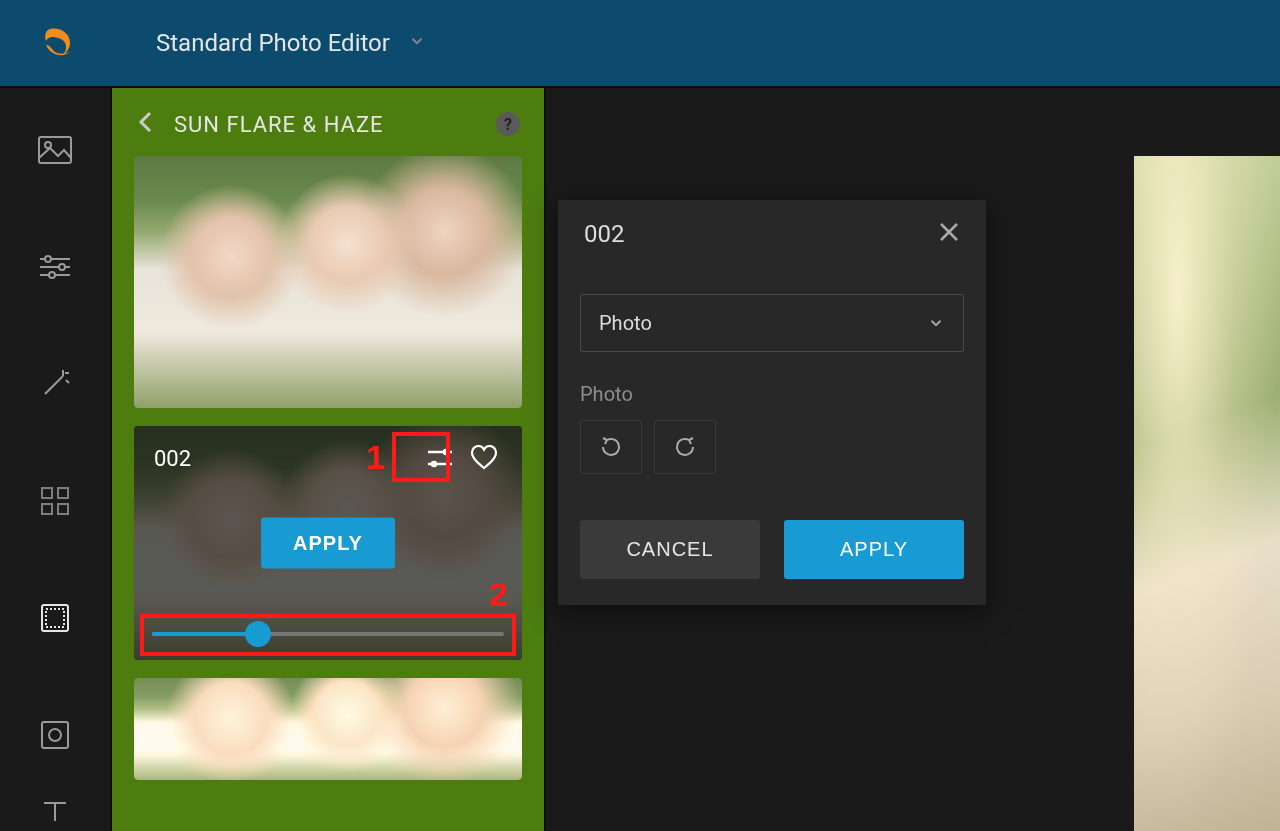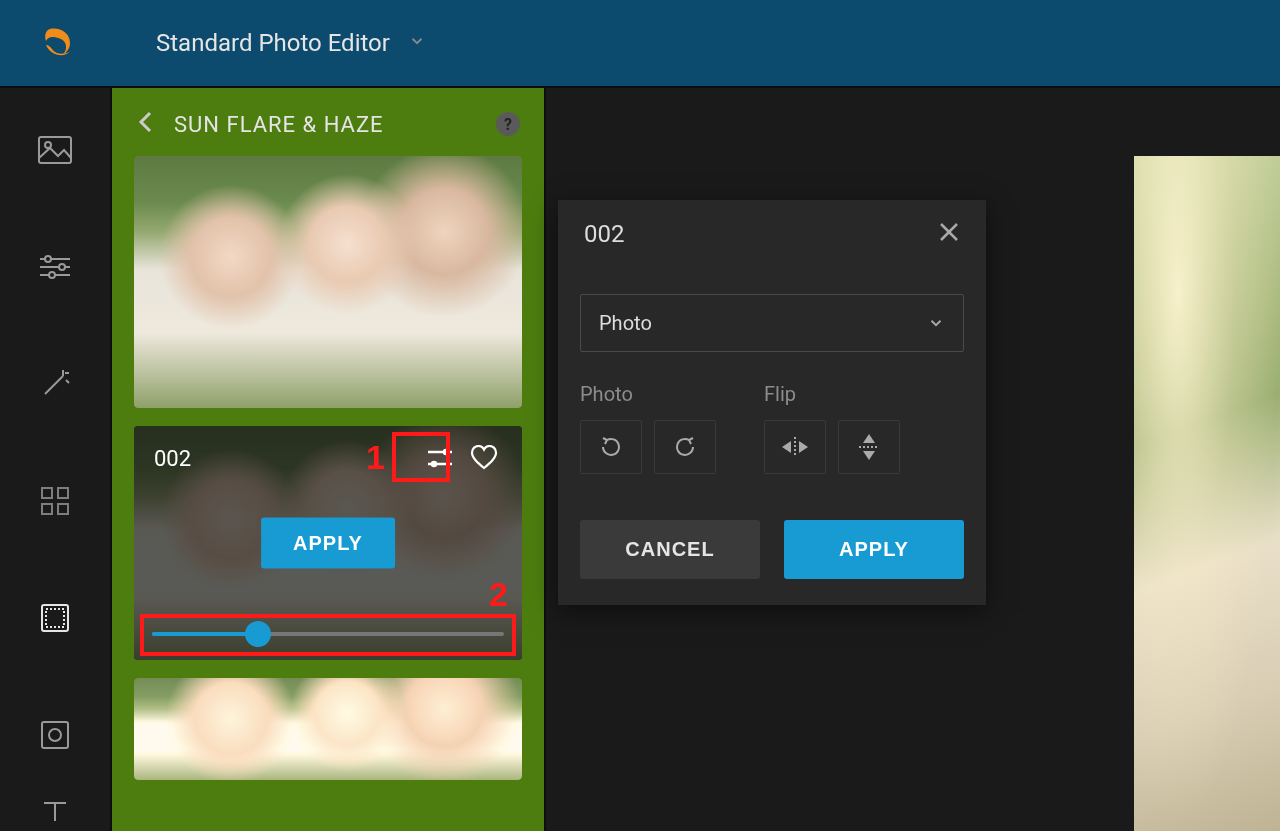--- a/index.html
+++ b/index.html
@@ -65,21 +65,21 @@
   .tab { flex: 1; text-align: center; padding: 18px 0; font-size: 22px; cursor: pointer; color: #888; background: #303030; }
   .tab.active { background: #141414; color: #fff; }
   .dialog-body { padding: 30px 22px 0 22px; }
   .field-label { font-size: 20px; color: #8c8c8c; margin-bottom: 14px; }
   .select { width: 100%; border: 1px solid #4a4a4a; padding: 16px 18px; font-size: 20px; color: #ddd; display: flex; align-items: center; justify-content: space-between; cursor: pointer; border-radius: 2px; }
   .row { display: flex; gap: 48px; margin-top: 30px; }
   .section-label { font-size: 20px; color: #8c8c8c; margin-bottom: 14px; }
   .btn-group { display: flex; gap: 12px; }
   .icon-btn { width: 62px; height: 54px; border: 1px solid #3a3a3a; display: flex; align-items: center; justify-content: center; cursor: pointer; border-radius: 2px; }
   .dialog-footer { display: flex; gap: 24px; padding: 46px 22px 26px 22px; }
-  .footer-btn { flex: 1; padding: 18px 13px; font-size: 20px; font-weight: 700; letter-spacing: 1px; border: none; cursor: pointer; border-radius: 3px; }
+  .footer-btn { flex: 1; padding: 18px 13px; font-size: 20px; font-weight: 400; letter-spacing: 1px; border: none; cursor: pointer; border-radius: 3px; }
   .btn-cancel { background: #3a3a3a; color: #e5e5e5; }
   .btn-apply { background: #189ad3; color: #fff; }
 
   
   .main-preview { position: absolute; left: 1134px; top: 156px; width: 146px; height: 675px; overflow: hidden; }
 
   
   .photo-bg { width: 100%; height: 100%; background:
       radial-gradient(circle at 25% 40%, #f2d9c6 0%, #e2c2aa 12%, transparent 22%),
       radial-gradient(circle at 55% 35%, #f5e0cf 0%, #e9cab2 14%, transparent 26%),
@@ -261,39 +261,20 @@
               </svg>
           </div>
           <div class="icon-btn">
             <svg width="26" height="26" viewBox="0 0 26 26" fill="none" stroke="#aaa" stroke-width="2">
                 <path d="M21 13 A8 8 0 1 1 17 6"></path>
                 <polyline points="21 4 17 6 19 10"></polyline>
               </svg>
           </div>
         </div>
       </div>
-      <div>
-        <div class="section-label">Flip</div>
-        <div class="btn-group">
-          <div class="icon-btn">
-            <svg width="30" height="22" viewBox="0 0 30 22" fill="none" stroke="#aaa" stroke-width="2">
-              <line x1="15" y1="1" x2="15" y2="21" stroke-dasharray="2 2"></line>
-              <polygon points="2,11 11,5 11,17" fill="#aaa" stroke="none"></polygon>
-              <polygon points="28,11 19,5 19,17" fill="#aaa" stroke="none"></polygon>
-            </svg>
-          </div>
-          <div class="icon-btn">
-            <svg width="22" height="30" viewBox="0 0 22 30" fill="none" stroke="#aaa" stroke-width="2">
-              <line x1="1" y1="15" x2="21" y2="15" stroke-dasharray="2 2"></line>
-              <polygon points="11,2 5,11 17,11" fill="#aaa" stroke="none"></polygon>
-              <polygon points="11,28 5,19 17,19" fill="#aaa" stroke="none"></polygon>
-            </svg>
-          </div>
-        </div>
-      </div>
     </div>
   </div>
   <div class="dialog-footer">
     <button class="footer-btn btn-cancel">CANCEL</button>
     <button class="footer-btn btn-apply">APPLY</button>
   </div>
 </div>
 
 <div class="main-preview">
   <div class="photo-bg"></div>

